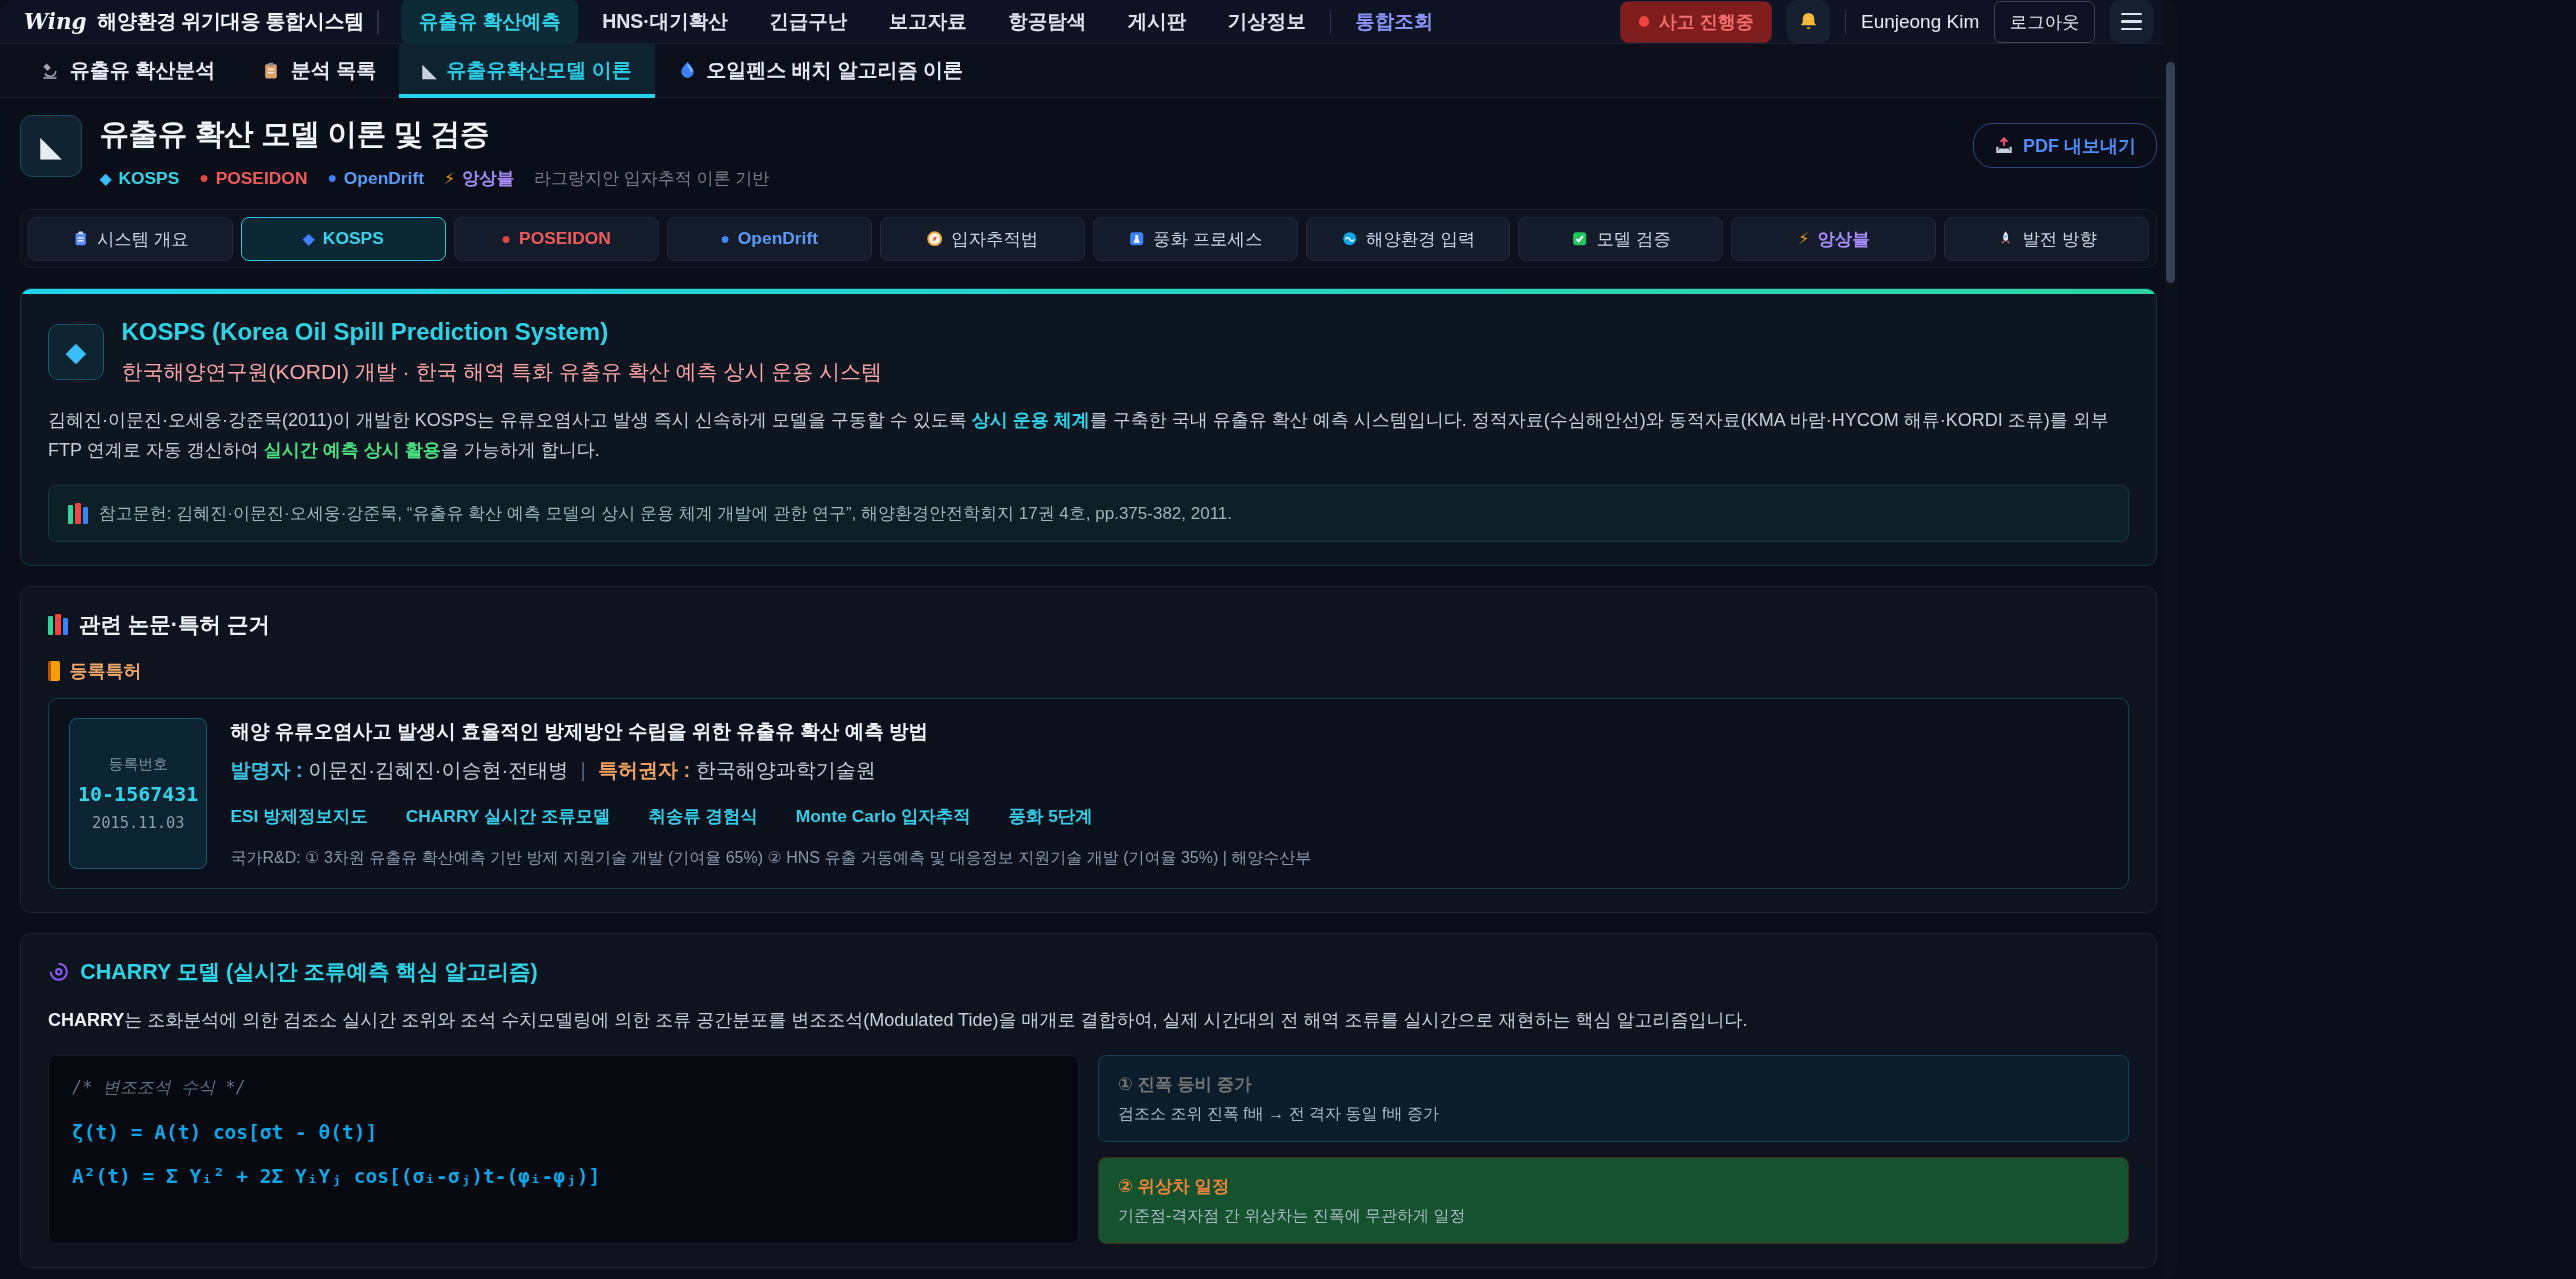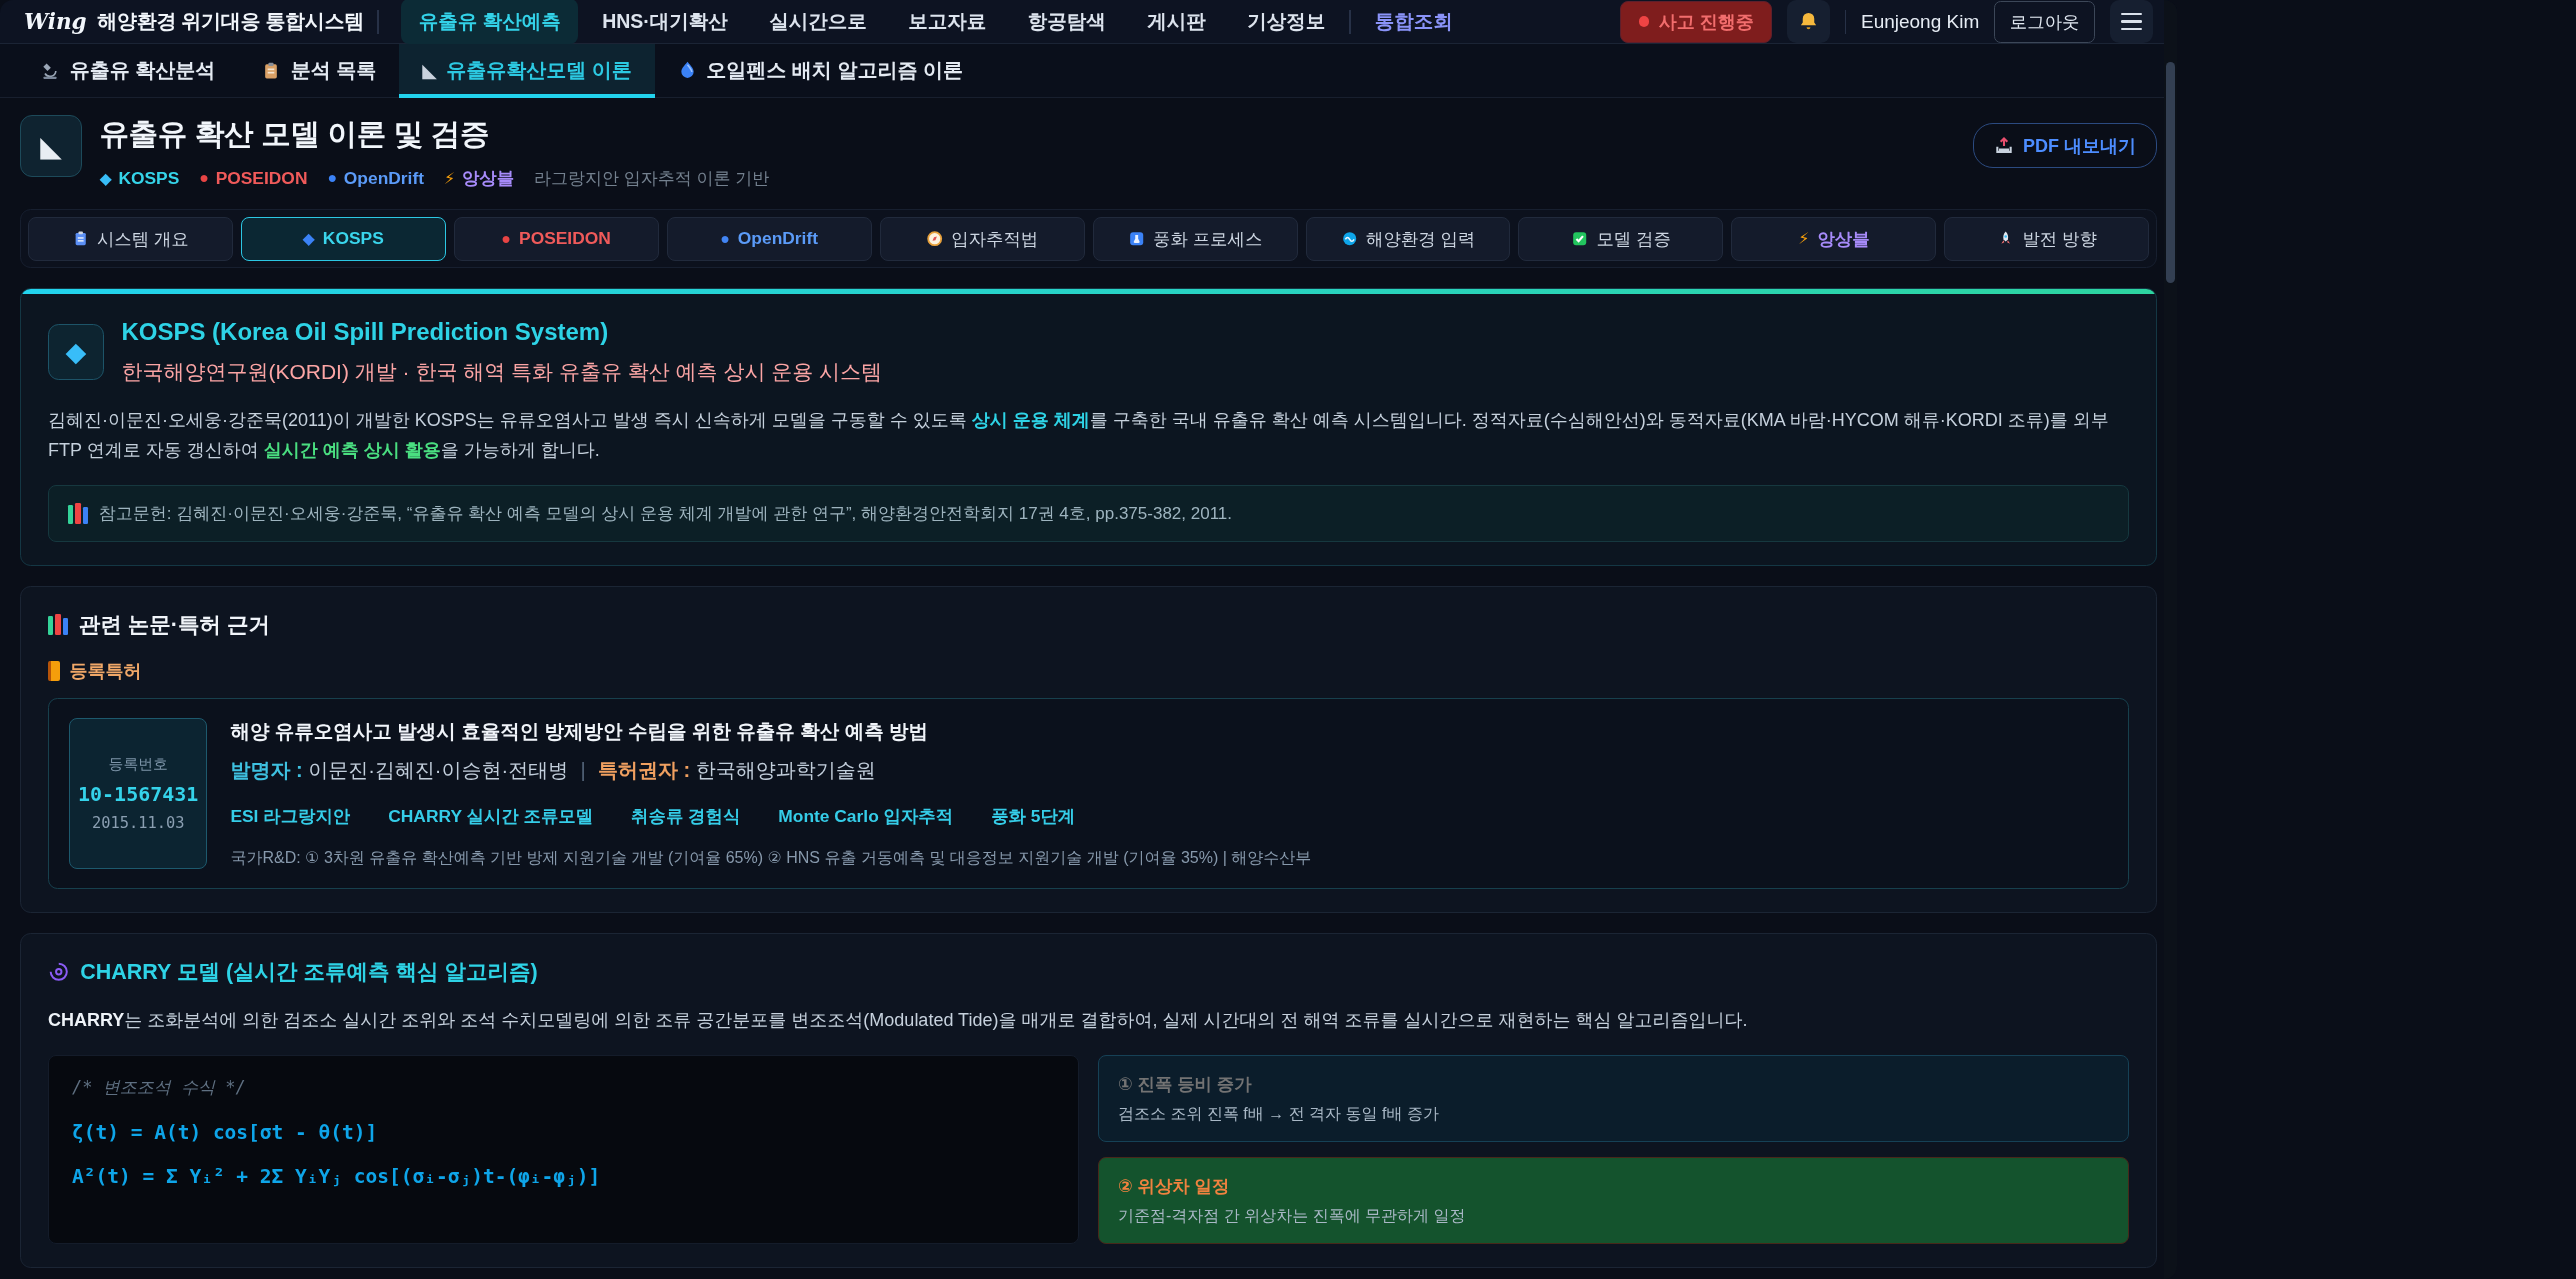--- a/index.html
+++ b/index.html
@@ -132,21 +132,21 @@
 
   <header class="topbar">
     <div class="brand">
       <span class="logo">Wing</span>
       <span class="brand-title">해양환경 위기대응 통합시스템</span>
     </div>
     <div class="vdiv"></div>
     <nav class="mainnav">
       <a class="nav-item active">유출유 확산예측</a>
       <a class="nav-item">HNS·대기확산</a>
-      <a class="nav-item">실시간으로</a>
+      <a class="nav-item">긴급구난</a>
       <a class="nav-item">보고자료</a>
       <a class="nav-item">항공탐색</a>
       <a class="nav-item">게시판</a>
       <a class="nav-item">기상정보</a>
       <div class="vdiv"></div>
       <a class="nav-item accent">통합조회</a>
     </nav>
     <div class="topbar-right">
       <span class="incident-badge">
         <span class="incident-dot"></span>
@@ -373,21 +373,21 @@
         <div class="patent-body">
           <h3>해양 유류오염사고 발생시 효율적인 방제방안 수립을 위한 유출유 확산 예측 방법</h3>
           <p class="patent-meta">
             <span class="lbl-cyan">발명자 :</span>
             <span>이문진·김혜진·이승현·전태병</span>
             <span class="meta-sep">|</span>
             <span class="lbl-orange">특허권자 :</span>
             <span>한국해양과학기술원</span>
           </p>
           <div class="tag-row">
-            <span class="tag">ESI 라그랑지안</span>
+            <span class="tag">ESI 방제정보지도</span>
             <span class="tag">CHARRY 실시간 조류모델</span>
             <span class="tag">취송류 경험식</span>
             <span class="tag">Monte Carlo 입자추적</span>
             <span class="tag">풍화 5단계</span>
           </div>
           <p class="rnd-line">국가R&amp;D: ① 3차원 유출유 확산예측 기반 방제 지원기술 개발 (기여율 65%) ② HNS 유출 거동예측 및 대응정보 지원기술 개발 (기여율 35%) | 해양수산부</p>
         </div>
       </div>
     </section>
 

